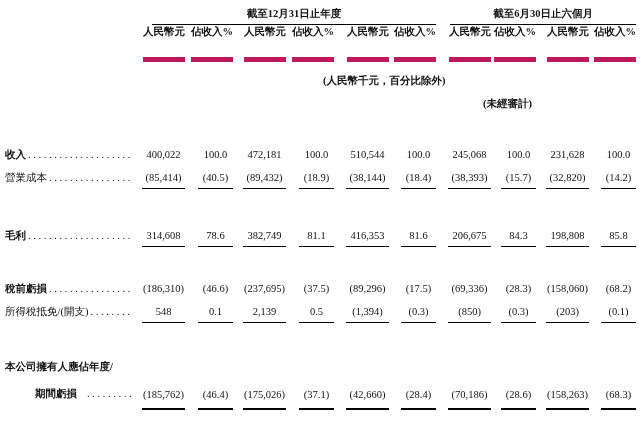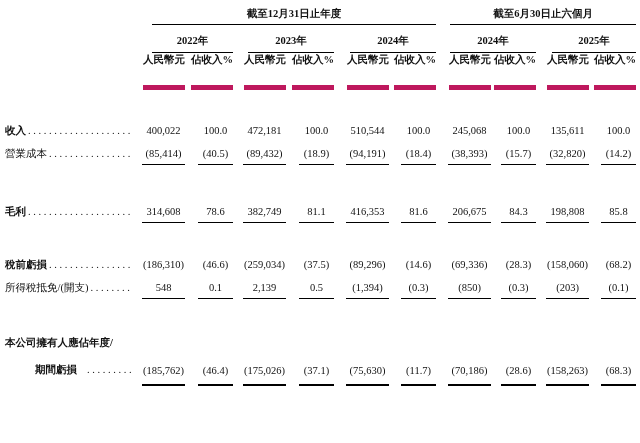--- a/index.html
+++ b/index.html
@@ -124,89 +124,81 @@
         <tr class="h1">
       <td></td>
       <td colspan="6">
             <div class="secline sec1">截至12月31日止年度</div>
           </td>
       <td colspan="4">
             <div class="secline sec2">截至6月30日止六個月</div>
           </td>
     </tr>
 
-    <tr class="h2">
-      <td></td>
-      <td colspan="2">
-            <div class="yearline ml10">2022年</div>
-          </td>
-      <td colspan="2">
-            <div class="yearline ml14">2023年</div>
-          </td>
-      <td colspan="2">
-            <div class="yearline ml15">2024年</div>
-          </td>
-      <td colspan="2">
-            <div class="yearline ml13">2024年</div>
-          </td>
-      <td colspan="2">
-            <div class="yearline ml15">2025年</div>
-          </td>
-    </tr>
 
     <tr class="h3">
       <td></td>
       <td class="ca"><span class="sub">人民幣元</span></td>
       <td class="cp"><span class="sub">佔收入%</span></td>
       <td class="ca"><span class="sub">人民幣元</span></td>
       <td class="cp"><span class="sub">佔收入%</span></td>
       <td class="ca"><span class="sub">人民幣元</span></td>
       <td class="cp"><span class="sub">佔收入%</span></td>
       <td class="ca"><span class="sub">人民幣元</span></td>
       <td class="cp"><span class="sub">佔收入%</span></td>
       <td class="ca"><span class="sub">人民幣元</span></td>
       <td class="cp"><span class="sub">佔收入%</span></td>
     </tr>
 
+    <tr class="noter1">
+      <td colspan="11">
+            <div class="note1">(人民幣千元，百分比除外)</div>
+          </td>
+    </tr>
+    <tr class="noter2">
+      <td colspan="11">
+            <div class="note2">(未經審計)</div>
+          </td>
+    </tr>
 
     <tr class="sp1">
           <td colspan="11"></td>
         </tr>
 
     <tr class="dr plain">
       <td class="lbl">
             <div class="lblline">
               <span class="lbltext bold">收入</span>
               <span class="leader"></span>
             </div>
           </td>
       <td class="ca"><span class="v">400,022</span></td>
       <td class="cp"><span class="v">100.0</span></td>
       <td class="ca"><span class="v">472,181</span></td>
       <td class="cp"><span class="v">100.0</span></td>
       <td class="ca"><span class="v">510,544</span></td>
       <td class="cp"><span class="v">100.0</span></td>
       <td class="ca"><span class="v">245,068</span></td>
       <td class="cp"><span class="v">100.0</span></td>
-      <td class="ca"><span class="v">135,611</span></td>
+      <td class="ca"><span class="v">231,628</span></td>
       <td class="cp"><span class="v">100.0</span></td>
     </tr>
 
     <tr class="dr uline">
       <td class="lbl">
             <div class="lblline">
               <span class="lbltext">營業成本</span>
               <span class="leader"></span>
             </div>
           </td>
       <td class="ca"><span class="v">(85,414)</span></td>
       <td class="cp"><span class="v">(40.5)</span></td>
       <td class="ca"><span class="v">(89,432)</span></td>
       <td class="cp"><span class="v">(18.9)</span></td>
-      <td class="ca"><span class="v">(94,191)</span></td>
+      <td class="ca"><span class="v">(38,144)</span></td>
       <td class="cp"><span class="v">(18.4)</span></td>
       <td class="ca"><span class="v">(38,393)</span></td>
       <td class="cp"><span class="v">(15.7)</span></td>
       <td class="ca"><span class="v">(32,820)</span></td>
       <td class="cp"><span class="v">(14.2)</span></td>
     </tr>
 
     <tr class="sp2">
           <td colspan="11"></td>
         </tr>
@@ -236,24 +228,24 @@
 
     <tr class="dr plain">
       <td class="lbl">
             <div class="lblline">
               <span class="lbltext bold">稅前虧損</span>
               <span class="leader"></span>
             </div>
           </td>
       <td class="ca"><span class="v">(186,310)</span></td>
       <td class="cp"><span class="v">(46.6)</span></td>
-      <td class="ca"><span class="v">(259,034)</span></td>
+      <td class="ca"><span class="v">(237,695)</span></td>
       <td class="cp"><span class="v">(37.5)</span></td>
       <td class="ca"><span class="v">(89,296)</span></td>
-      <td class="cp"><span class="v">(14.6)</span></td>
+      <td class="cp"><span class="v">(17.5)</span></td>
       <td class="ca"><span class="v">(69,336)</span></td>
       <td class="cp"><span class="v">(28.3)</span></td>
       <td class="ca"><span class="v">(158,060)</span></td>
       <td class="cp"><span class="v">(68.2)</span></td>
     </tr>
 
     <tr class="dr uline">
       <td class="lbl">
             <div class="lblline">
               <span class="lbltext">所得稅抵免/(開支)</span>
@@ -285,22 +277,22 @@
           <div class="lbl2">
                 <span class="lbltext bold">期間虧損</span>
                 <span class="leader"></span>
               </div>
         </div>
       </td>
       <td class="ca"><span class="v">(185,762)</span></td>
       <td class="cp"><span class="v">(46.4)</span></td>
       <td class="ca"><span class="v">(175,026)</span></td>
       <td class="cp"><span class="v">(37.1)</span></td>
-      <td class="ca"><span class="v">(75,630)</span></td>
-      <td class="cp"><span class="v">(11.7)</span></td>
+      <td class="ca"><span class="v">(42,660)</span></td>
+      <td class="cp"><span class="v">(28.4)</span></td>
       <td class="ca"><span class="v">(70,186)</span></td>
       <td class="cp"><span class="v">(28.6)</span></td>
       <td class="ca"><span class="v">(158,263)</span></td>
       <td class="cp"><span class="v">(68.3)</span></td>
     </tr>
   </tbody>
     </table>
 </div>
 
 </body></html>

